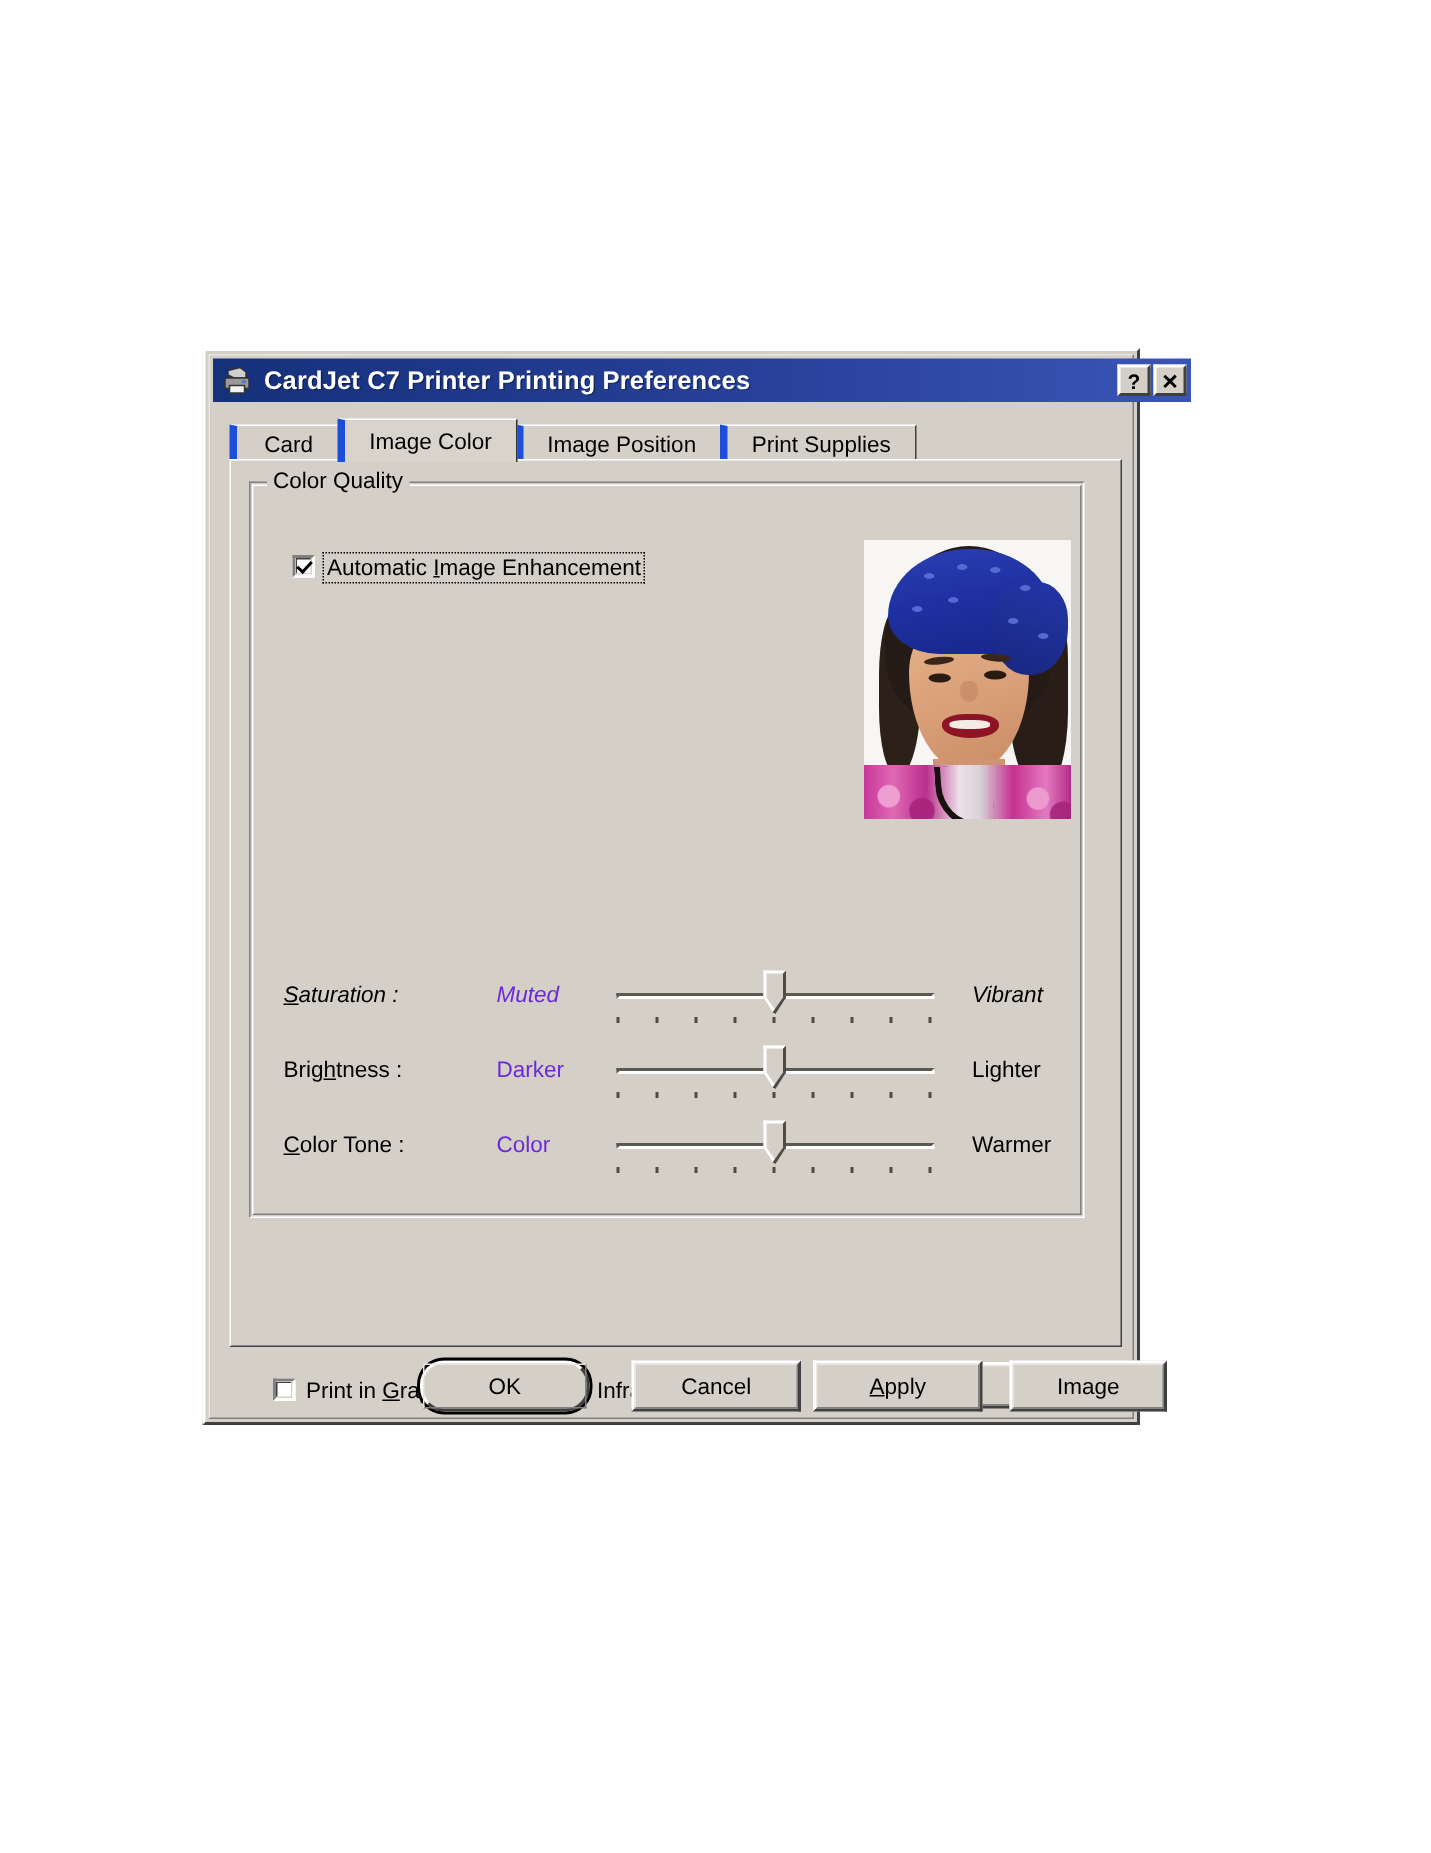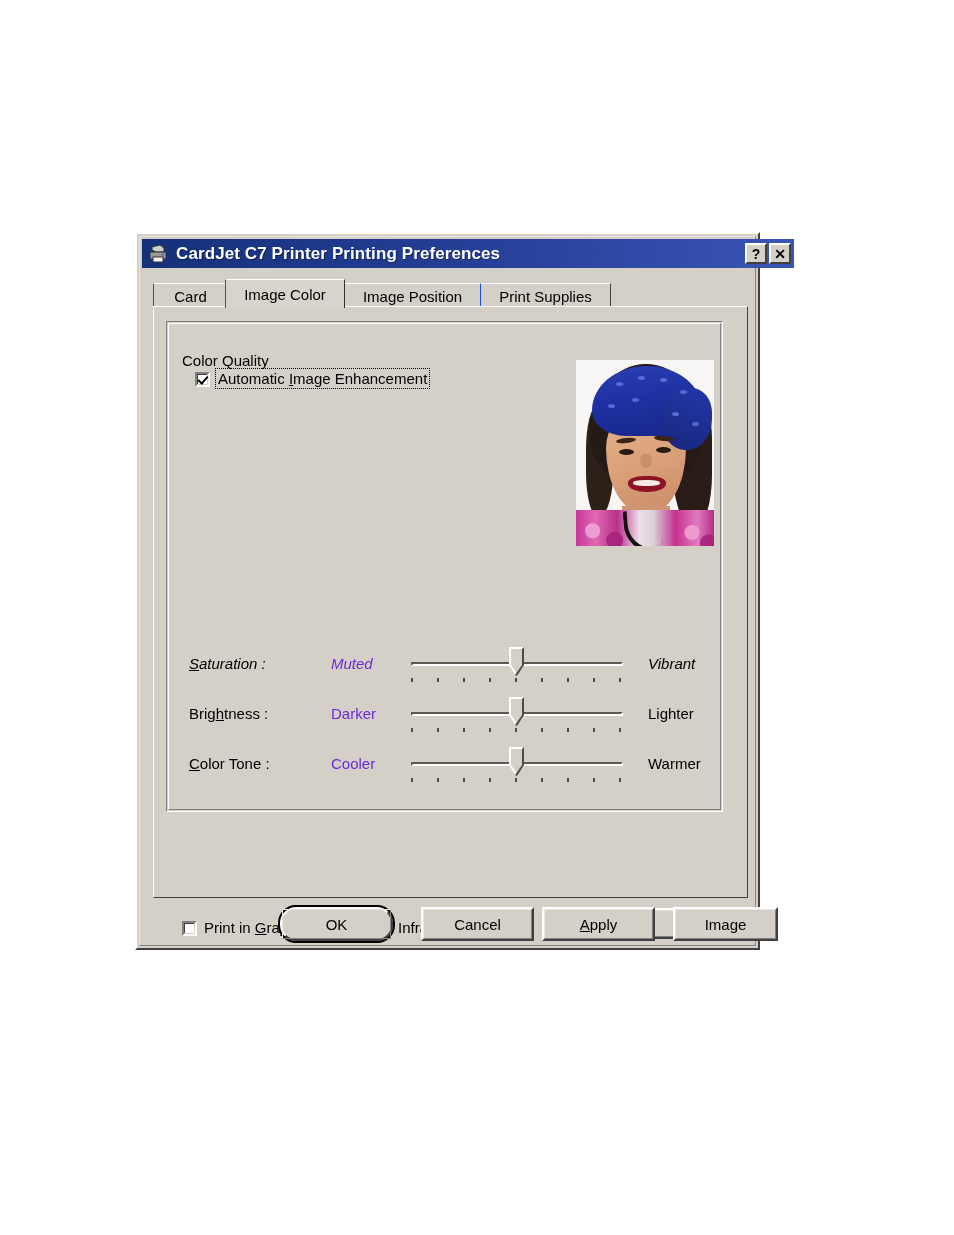--- a/index.html
+++ b/index.html
@@ -91,21 +91,21 @@
   .tabstrip {
     position: absolute;
     left: 16px; top: 45px;
     width: 595px; height: 29px;
   }
   .tab {
     position: absolute;
     bottom: 0;
     background: #d4d0c8;
     border-top: 1px solid #ffffff;
-    border-left: 1px solid #1d4ed8;
+    border-left: 5px solid #1d4ed8;
     border-right: 1px solid #404040;
     box-sizing: border-box;
     display: flex;
     align-items: center;
     justify-content: center;
     font-size: 15px;
     color: #000;
     padding: 0 9px;
     height: 25px;
     cursor: default;
@@ -152,28 +152,27 @@
     pointer-events: none;
   }
   .groupbox-title {
     position: absolute;
     left: 11px; top: -10px;
     background: #d4d0c8;
     padding: 0 4px;
     font-size: 15px;
     color: #000;
     white-space: nowrap;
-    margin-top: 40px;
   }
 
   
   .cbrow {
     position: absolute;
     display: flex;
-    align-items: flex-end;
+    align-items: flex-start;
     cursor: default;
   }
   .cbox {
     width: 15px; height: 15px;
     background: #ffffff;
     border-top: 2px solid #808080;
     border-left: 2px solid #808080;
     border-right: 2px solid #ffffff;
     border-bottom: 2px solid #ffffff;
     box-sizing: border-box;
@@ -484,21 +483,21 @@
         <div class="sl-thumb" style="left:330px;">
           <span class="body"></span>
             <span class="point"></span>
             <span class="point-lt"></span>
             <span class="point-rb"></span>
         </div>
       </div>
 
       <div class="sliderrow" style="top:424px;">
         <span class="sl-label"><span class="acc">C</span><span>olor Tone :</span></span>
-        <span class="sl-min">Cooler</span>
+        <span class="sl-min">Color</span>
         <span class="sl-max">Warmer</span>
         <div class="sl-track"></div>
         <div class="sl-ticks">
           <span class="sl-tick" style="left:0px;"></span>
           <span class="sl-tick" style="left:26px;"></span>
           <span class="sl-tick" style="left:52px;"></span>
           <span class="sl-tick" style="left:78px;"></span>
           <span class="sl-tick" style="left:104px;"></span>
           <span class="sl-tick" style="left:130px;"></span>
           <span class="sl-tick" style="left:156px;"></span>

